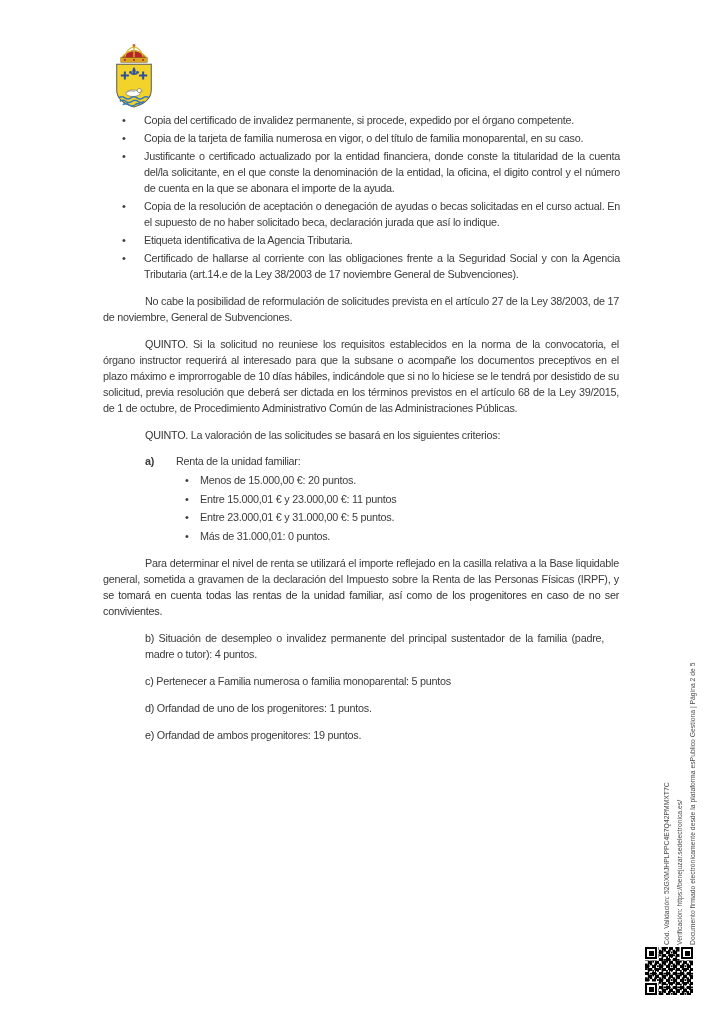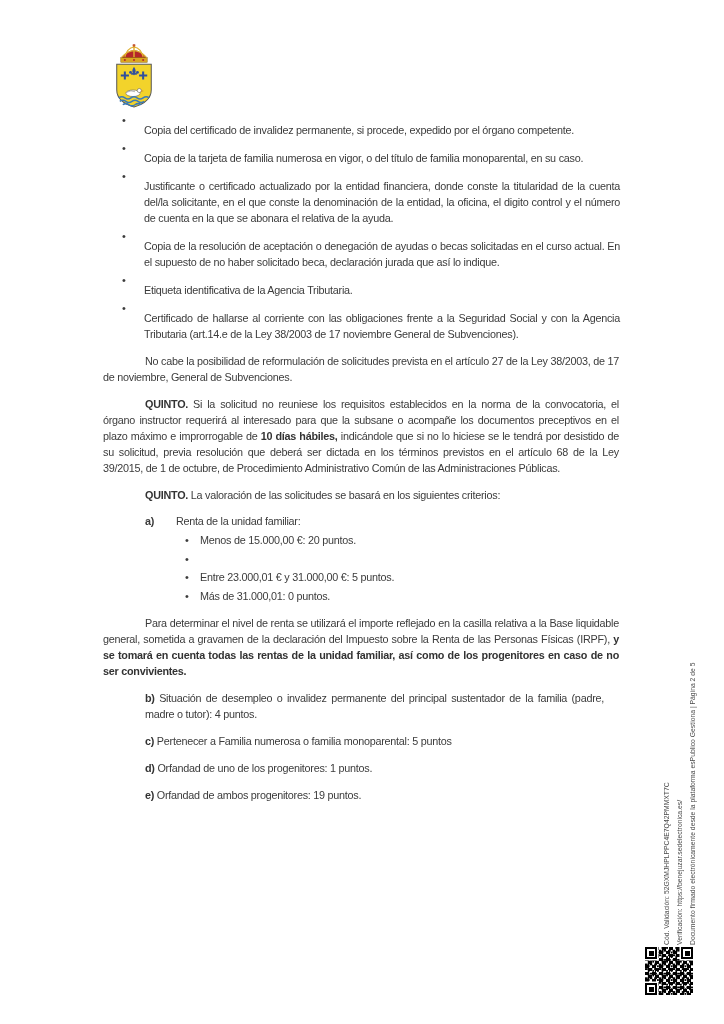--- a/index.html
+++ b/index.html
@@ -15,25 +15,25 @@
   .coat-of-arms svg{width:100%;height:100%;display:block;}
 
   .content{
     position:absolute;left:103px;top:112px;width:517px;
     font-size:10.8px;line-height:16px;letter-spacing:-0.25px;
     text-align:justify;
   }
   ul.checklist{list-style:none;margin:0;padding:0;}
   .check-item{display:flex;margin:0 0 2px 0;}
   .check-item .bullet{flex:none;width:22px;margin-left:19px;font-size:11px;}
-  .check-item .txt{flex:1;margin-top:10px;}
+  .check-item .txt{flex:1;}
 
   .para{margin:11px 1px 0 0;}
   .indent{text-indent:42px;}
-  strong{font-weight:bold;color:#333;}
+  strong{font-weight:normal;color:#333;}
 
   .crit-a{display:flex;margin-top:10px;}
   .crit-a .letter{flex:none;width:31px;margin-left:42px;font-weight:bold;}
   ul.sublist{list-style:none;margin:3px 0 0 0;padding:0;}
   .sub-item{display:flex;margin:0 0 2.5px 0;}
   .sub-item .bullet{flex:none;width:15px;margin-left:82px;font-size:11px;}
 
   .lettered{margin:11px 16px 0 42px;text-align:justify;}
 
   .side-meta{
@@ -108,21 +108,21 @@
       <li class="check-item">
         <span class="bullet">•</span>
         <span class="txt">Copia del certificado de invalidez permanente, si procede, expedido por el órgano competente.</span>
       </li>
       <li class="check-item">
         <span class="bullet">•</span>
         <span class="txt">Copia de la tarjeta de familia numerosa en vigor, o del título de familia monoparental, en su caso.</span>
       </li>
       <li class="check-item">
         <span class="bullet">•</span>
-        <span class="txt">Justificante o certificado actualizado por la entidad financiera, donde conste la titularidad de la cuenta del/la solicitante, en el que conste la denominación de la entidad, la oficina, el digito control y el número de cuenta en la que se abonara el relativa de la ayuda.</span>
+        <span class="txt">Justificante o certificado actualizado por la entidad financiera, donde conste la titularidad de la cuenta del/la solicitante, en el que conste la denominación de la entidad, la oficina, el digito control y el número de cuenta en la que se abonara el importe de la ayuda.</span>
       </li>
       <li class="check-item">
         <span class="bullet">•</span>
         <span class="txt">Copia de la resolución de aceptación o denegación de ayudas o becas solicitadas en el curso actual. En el supuesto de no haber solicitado beca, declaración jurada que así lo indique.</span>
       </li>
       <li class="check-item">
         <span class="bullet">•</span>
         <span class="txt">Etiqueta identificativa de la Agencia Tributaria.</span>
       </li>
       <li class="check-item">
@@ -142,20 +142,21 @@
       <span>Renta de la unidad familiar:</span>
     </div>
 
     <ul class="sublist">
       <li class="sub-item">
         <span class="bullet">•</span>
         <span>Menos de 15.000,00 €: 20 puntos.</span>
       </li>
       <li class="sub-item">
         <span class="bullet">•</span>
+        <span>Entre 15.000,01 € y 23.000,00 €: 11 puntos</span>
       </li>
       <li class="sub-item">
         <span class="bullet">•</span>
         <span>Entre 23.000,01 € y 31.000,00 €: 5 puntos.</span>
       </li>
       <li class="sub-item">
         <span class="bullet">•</span>
         <span>Más de 31.000,01: 0 puntos.</span>
       </li>
     </ul>

